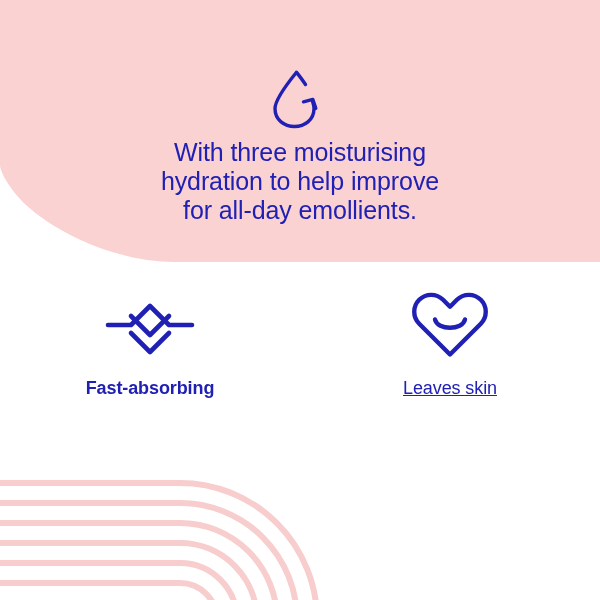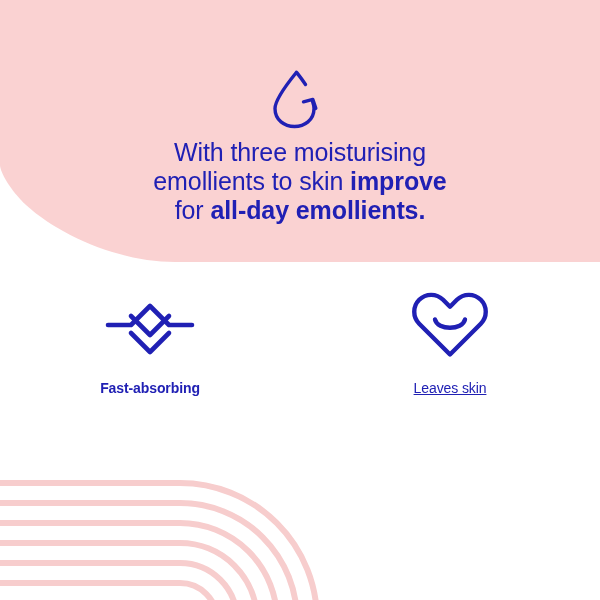--- a/index.html
+++ b/index.html
@@ -50,21 +50,21 @@
     position: absolute;
     left: 0;
     top: 138px;
     width: 600px;
     color: #2020b4;
     font-size: 25px;
     line-height: 29px;
     letter-spacing: -0.1px;
     font-weight: 400;
   }
-  .hero-text .b { font-weight: 700; }
+  .hero-text .b { font-weight: 400; }
 
   
   .benefits {
     position: absolute;
     left: 0;
     top: 290px;
     width: 600px;
     z-index: 2;
     display: flex;
   }
@@ -74,21 +74,21 @@
   }
   .benefit-icon {
     height: 70px;
     display: flex;
     align-items: center;
     justify-content: center;
   }
   .benefit-text {
     margin-top: 16px;
     color: #2020b4;
-    font-size: 14px;
+    font-size: 18px;
     line-height: 25px;
     letter-spacing: -0.1px;
     font-weight: 400;
   }
   .benefit-text .b { font-weight: 700; }
 
   .line { display: block; }
 </style>
 </head>
 <body>
@@ -119,21 +119,21 @@
                C30.6,5.4 10,30 10,40.5
                C10,52.3 19.6,58.5 29.5,58.5
                C39.4,58.5 49,52.3 49,40.5
                C49,38.4 48.4,35.9 47.5,33.2"></path>
 
       <path d="M38.5,33.8 L47.8,31.4 L50.8,40.4"></path>
     </svg>
 
     <div class="hero-text" style="color: rgb(32, 32, 180);">
       <span class="line"><span>With three moisturising</span></span>
-      <span class="line"><span>emollients to skin </span><span class="b">improve</span></span>
+      <span class="line"><span>hydration to help </span><span class="b">improve</span></span>
       <span class="line"><span>for </span><span class="b">all-day emollients.</span></span>
     </div>
   </div>
 
   <div class="benefits">
 
     <div class="benefit">
       <div class="benefit-icon">
         <svg width="92" height="62" viewBox="0 0 92 62" fill="none" stroke="#2020b4" stroke-width="4.6" stroke-linecap="round" stroke-linejoin="round">
 

